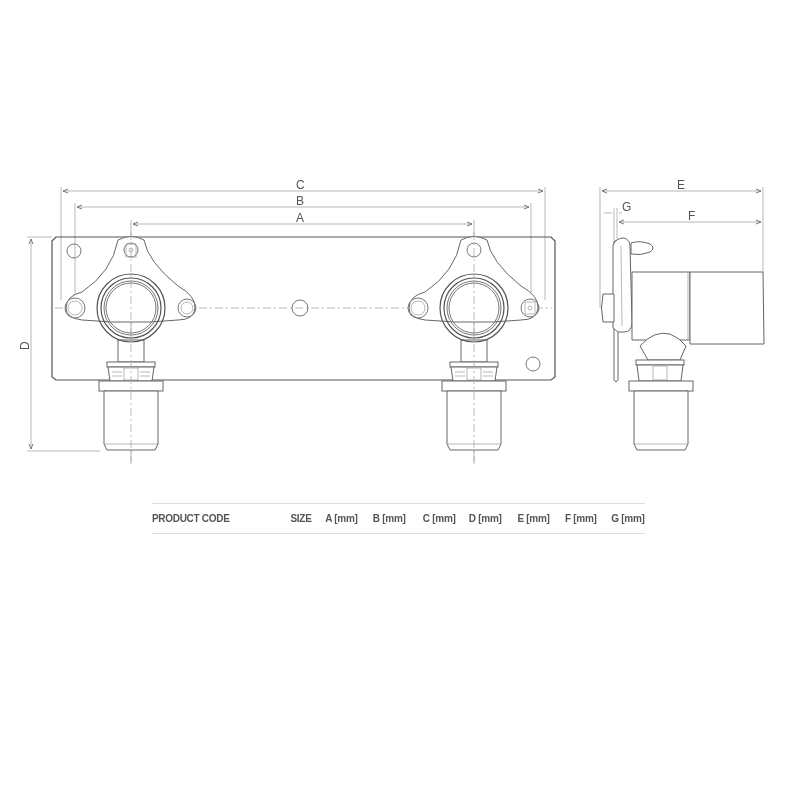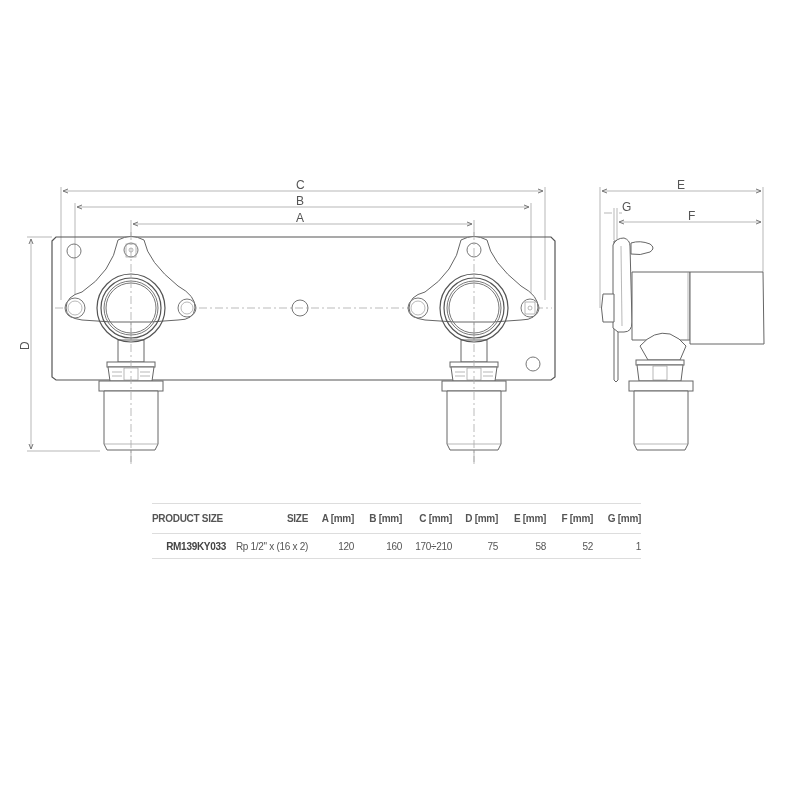--- a/index.html
+++ b/index.html
@@ -161,37 +161,26 @@
       <col style="width:46px">
       <col style="width:48px">
       <col style="width:50px">
       <col style="width:46px">
       <col style="width:48px">
       <col style="width:47px">
       <col style="width:48px">
   </colgroup>
   <thead>
     <tr>
-      <th style="text-align:left">PRODUCT SIZE</th>
+      <th style="text-align:left">PRODUCT CODE</th>
       <th>SIZE</th>
       <th>A [mm]</th>
       <th>B [mm]</th>
       <th>C [mm]</th>
       <th>D [mm]</th>
       <th>E [mm]</th>
       <th>F [mm]</th>
       <th>G [mm]</th>
     </tr>
   </thead>
   <tbody>
-    <tr>
-      <td class="code">RM139KY033</td>
-      <td>Rp 1/2" x (16 x 2)</td>
-      <td>120</td>
-      <td>160</td>
-      <td>170÷210</td>
-      <td>75</td>
-      <td>58</td>
-      <td>52</td>
-      <td>1</td>
-    </tr>
   </tbody>
 </table>
 
 </body></html>

